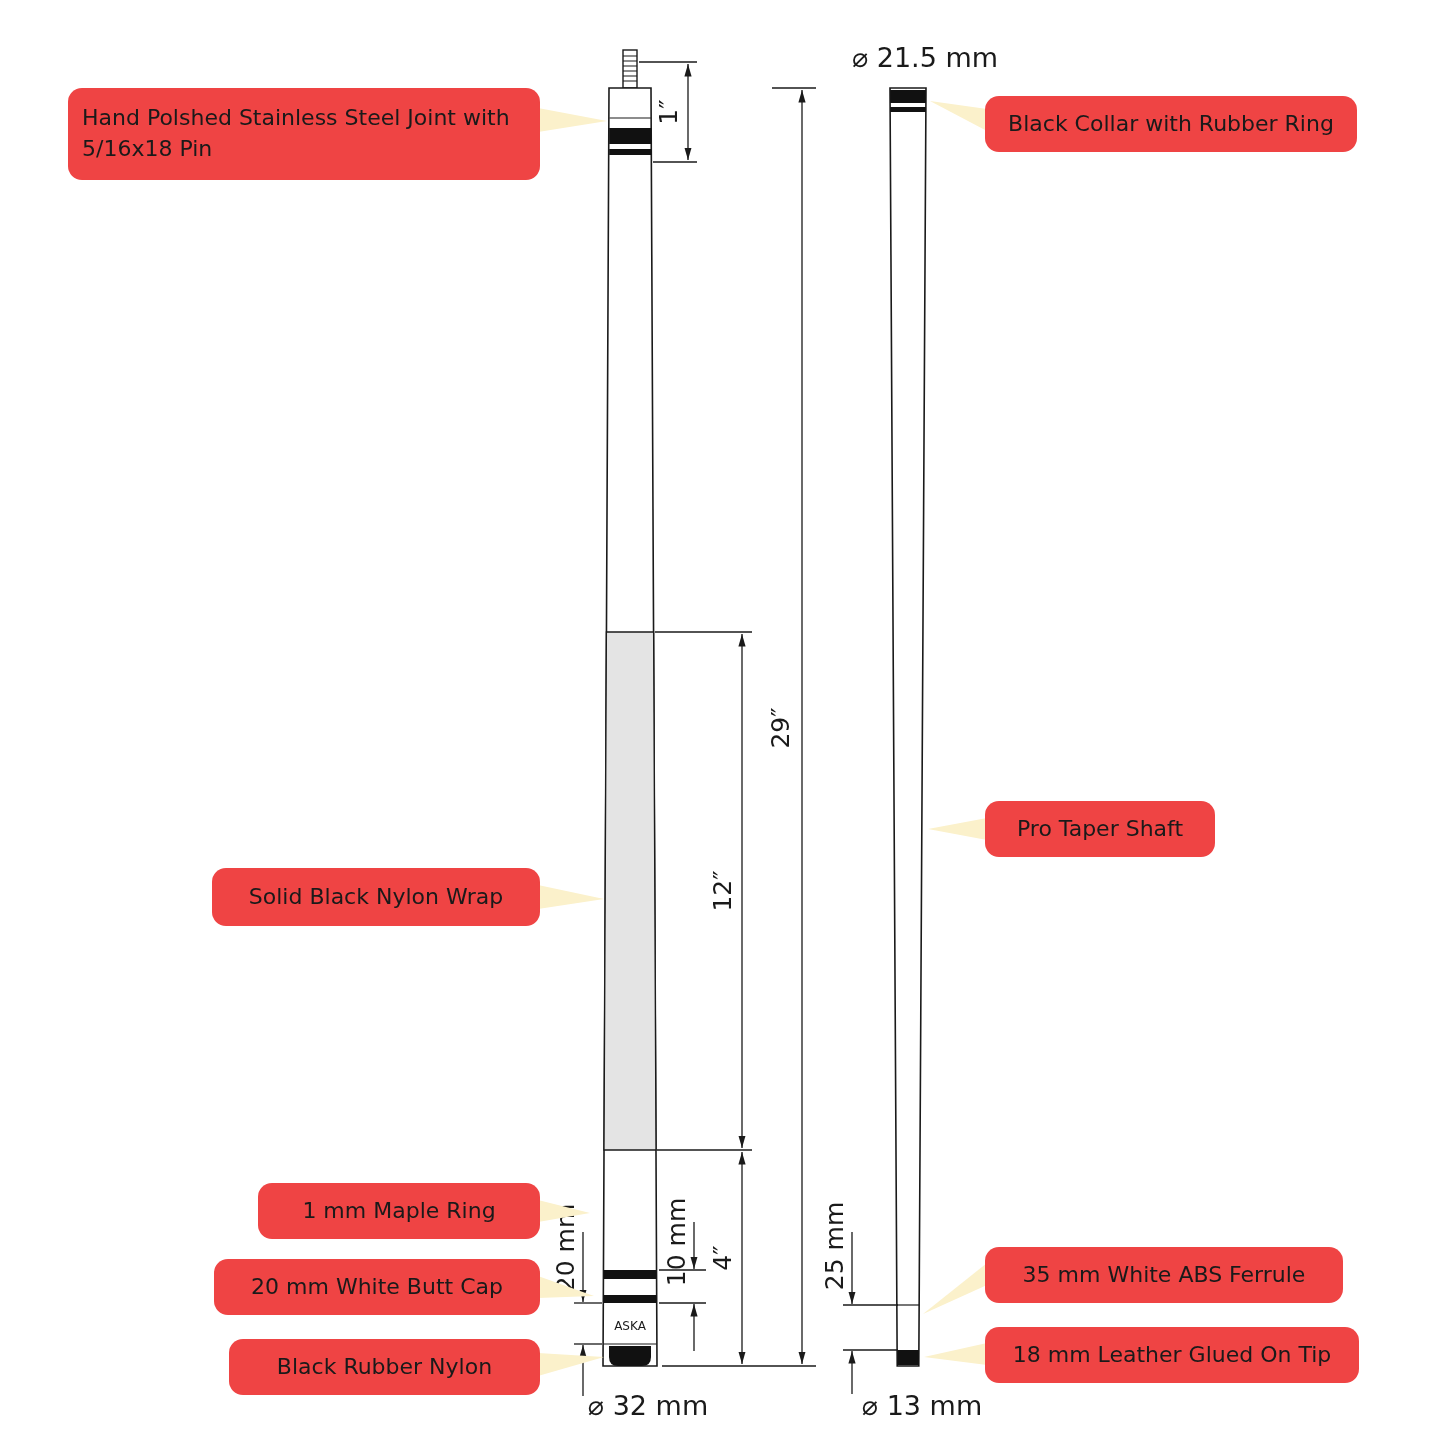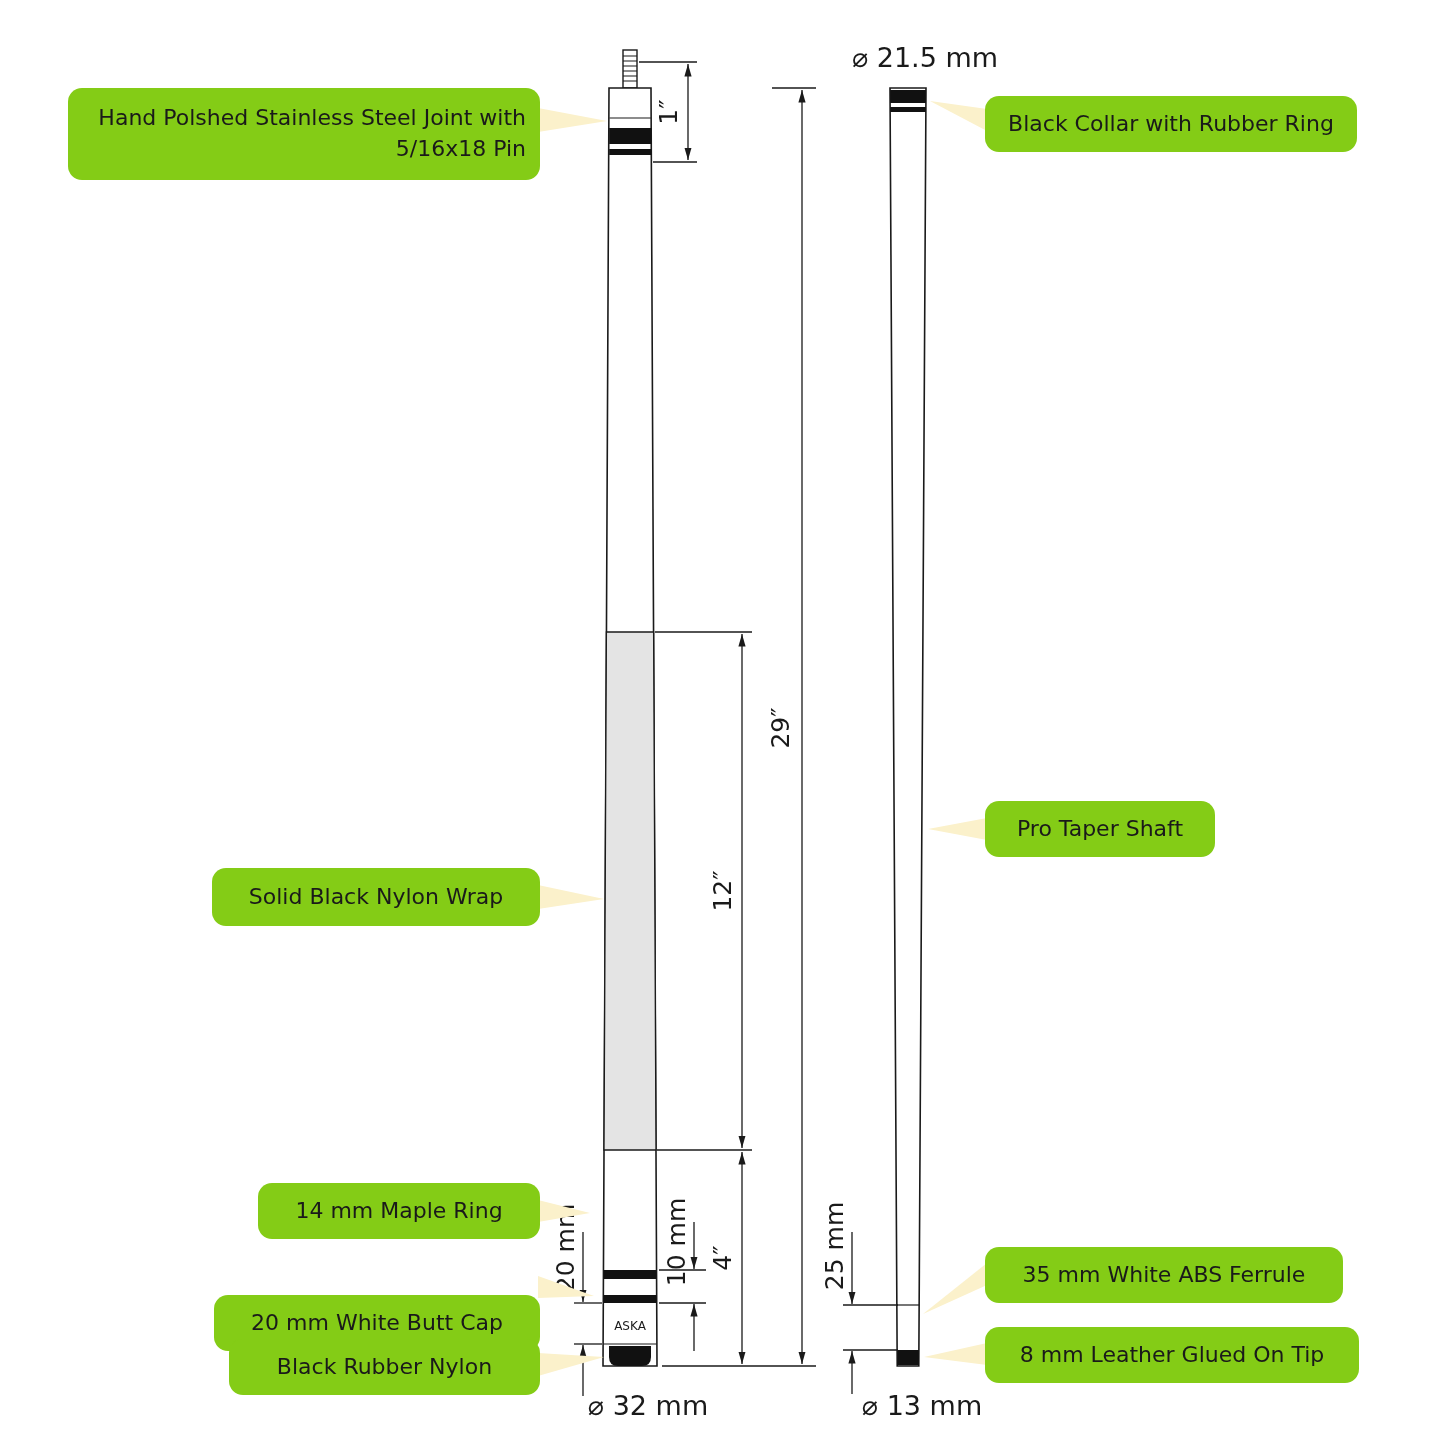--- a/index.html
+++ b/index.html
@@ -8,26 +8,26 @@
     width:1445px;height:1445px;
     background:#ffffff;
     font-family:"DejaVu Sans","Liberation Sans",sans-serif;
     color:#1a1a1a;
     overflow:hidden;
   }
   #drawing{position:absolute;left:0;top:0;z-index:1;}
   .callout{
     position:absolute;
     z-index:2;
-    background:#84cc16;
+    background:#ef4444;
     border-radius:14px;
     display:flex;
     align-items:center;
     justify-content:center;
-    text-align:right;
+    text-align:left;
     font-size:22px;
     line-height:1.4;
     color:#1a1a1a;
     padding:0 14px;
     box-sizing:border-box;
   }
   svg text{font-family:"DejaVu Sans","Liberation Sans",sans-serif;}
 </style>
 </head>
 <body>
@@ -131,23 +131,23 @@
   </svg>
 
   <div class="callout" style="left:68px;top:88px;width:472px;height:92px;">Hand Polshed Stainless Steel Joint with 5/16x18 Pin</div>
 
   <div class="callout" style="left:985px;top:96px;width:372px;height:56px;">Black Collar with Rubber Ring</div>
 
   <div class="callout" style="left:985px;top:801px;width:230px;height:56px;">Pro Taper Shaft</div>
 
   <div class="callout" style="left:212px;top:868px;width:328px;height:58px;">Solid Black Nylon Wrap</div>
 
-  <div class="callout" style="left:258px;top:1183px;width:282px;height:56px;">14 mm Maple Ring</div>
+  <div class="callout" style="left:258px;top:1183px;width:282px;height:56px;">1 mm Maple Ring</div>
 
-  <div class="callout" style="left:214px;top:1259px;width:326px;height:56px;margin-top:36px;">20 mm White Butt Cap</div>
+  <div class="callout" style="left:214px;top:1259px;width:326px;height:56px;">20 mm White Butt Cap</div>
 
   <div class="callout" style="left:229px;top:1339px;width:311px;height:56px;">Black Rubber Nylon</div>
 
   <div class="callout" style="left:985px;top:1247px;width:358px;height:56px;">35 mm White ABS Ferrule</div>
 
-  <div class="callout" style="left:985px;top:1327px;width:374px;height:56px;">8 mm Leather Glued On Tip</div>
+  <div class="callout" style="left:985px;top:1327px;width:374px;height:56px;">18 mm Leather Glued On Tip</div>
 
 </div>
 
 </body></html>

